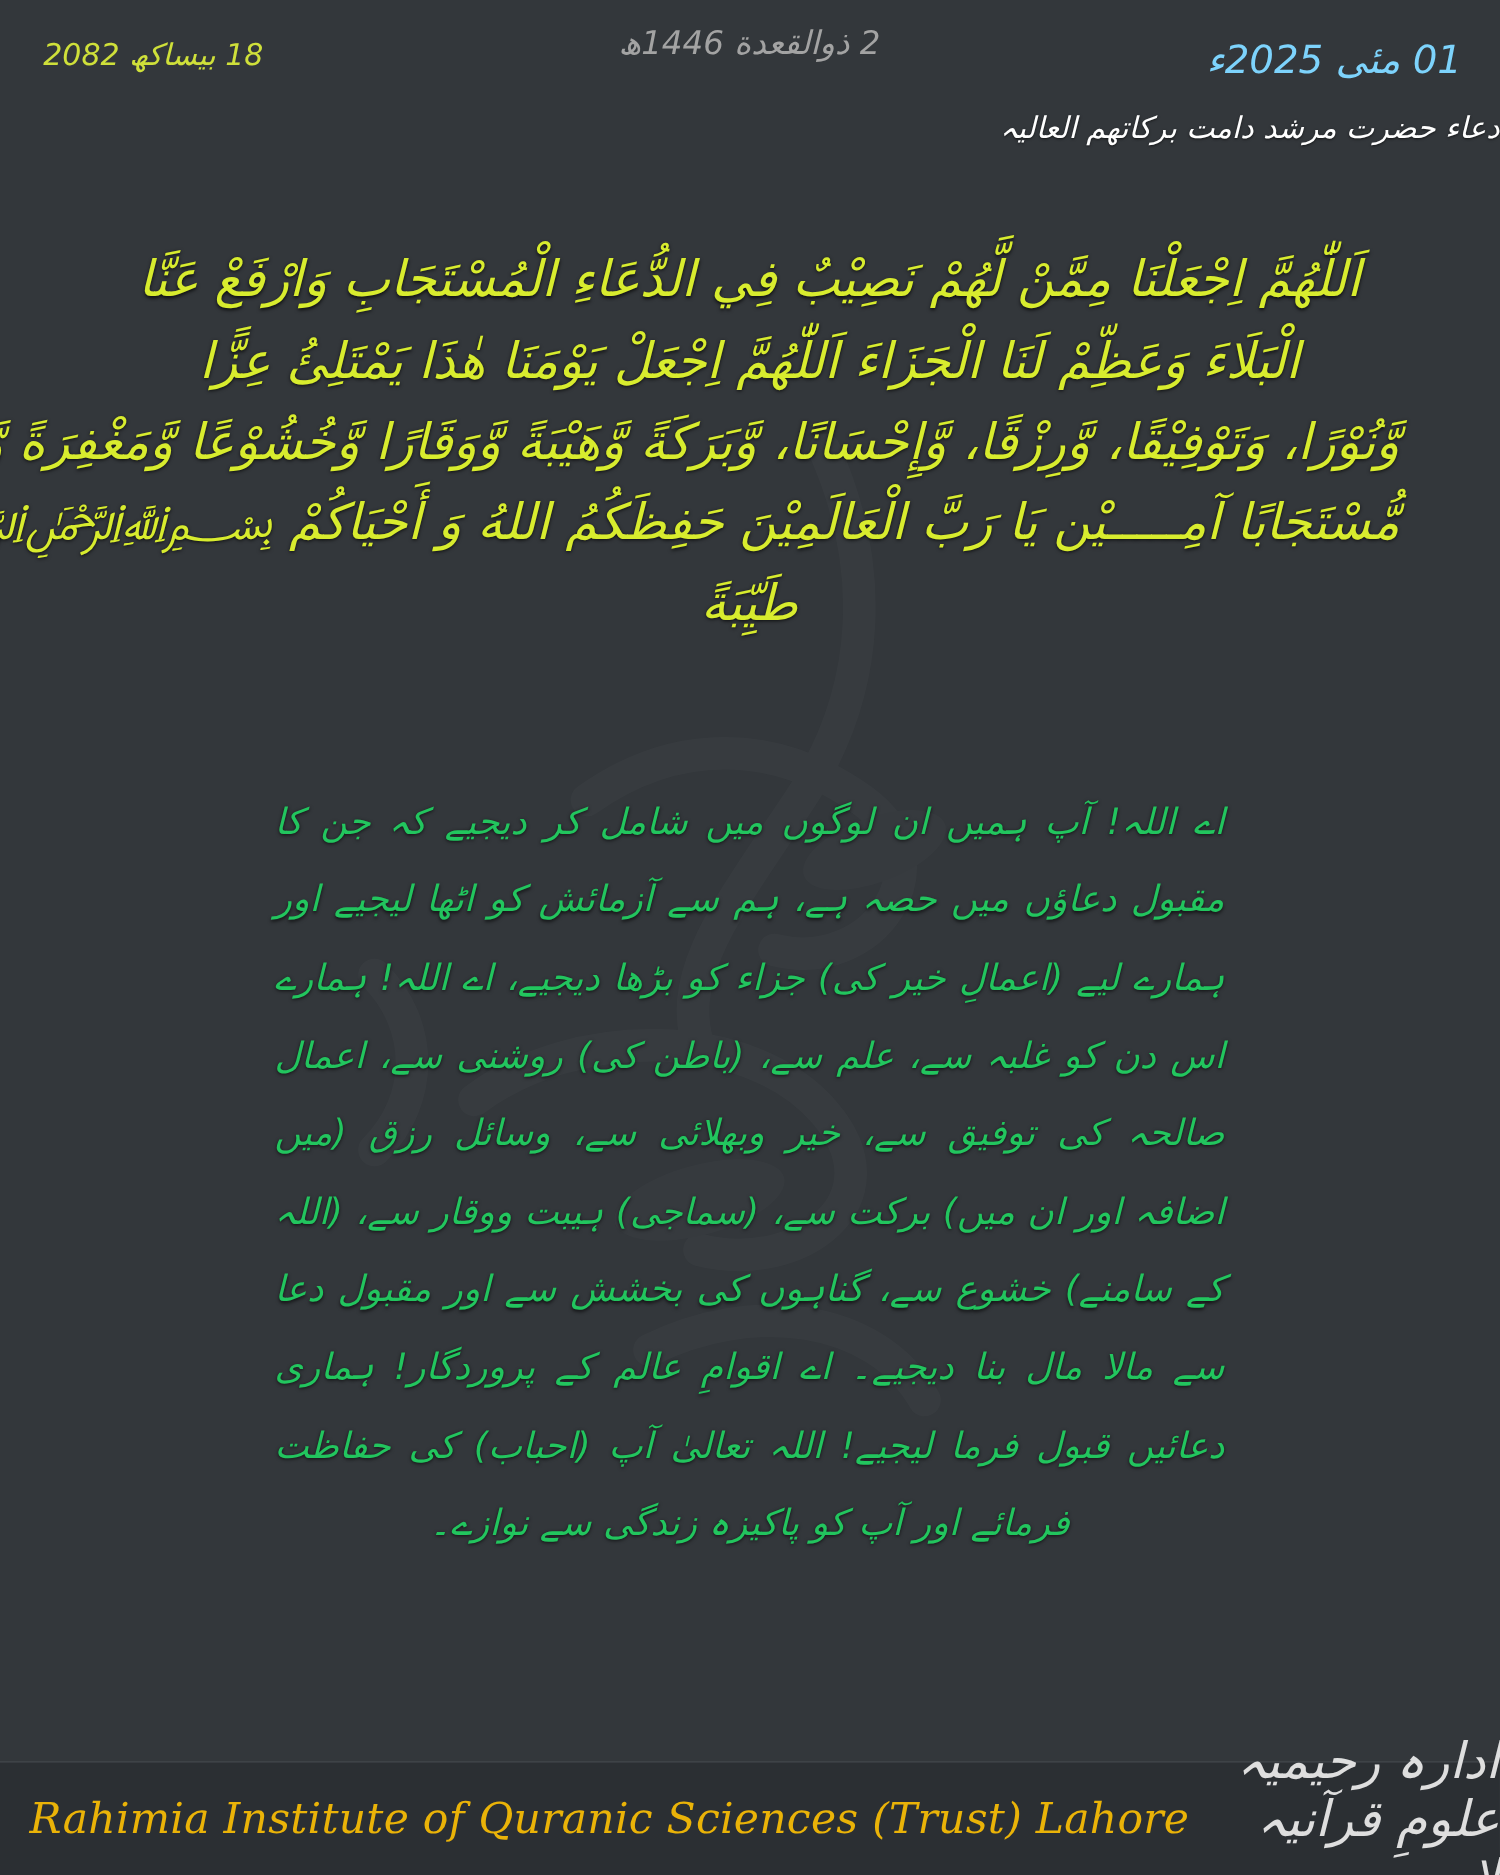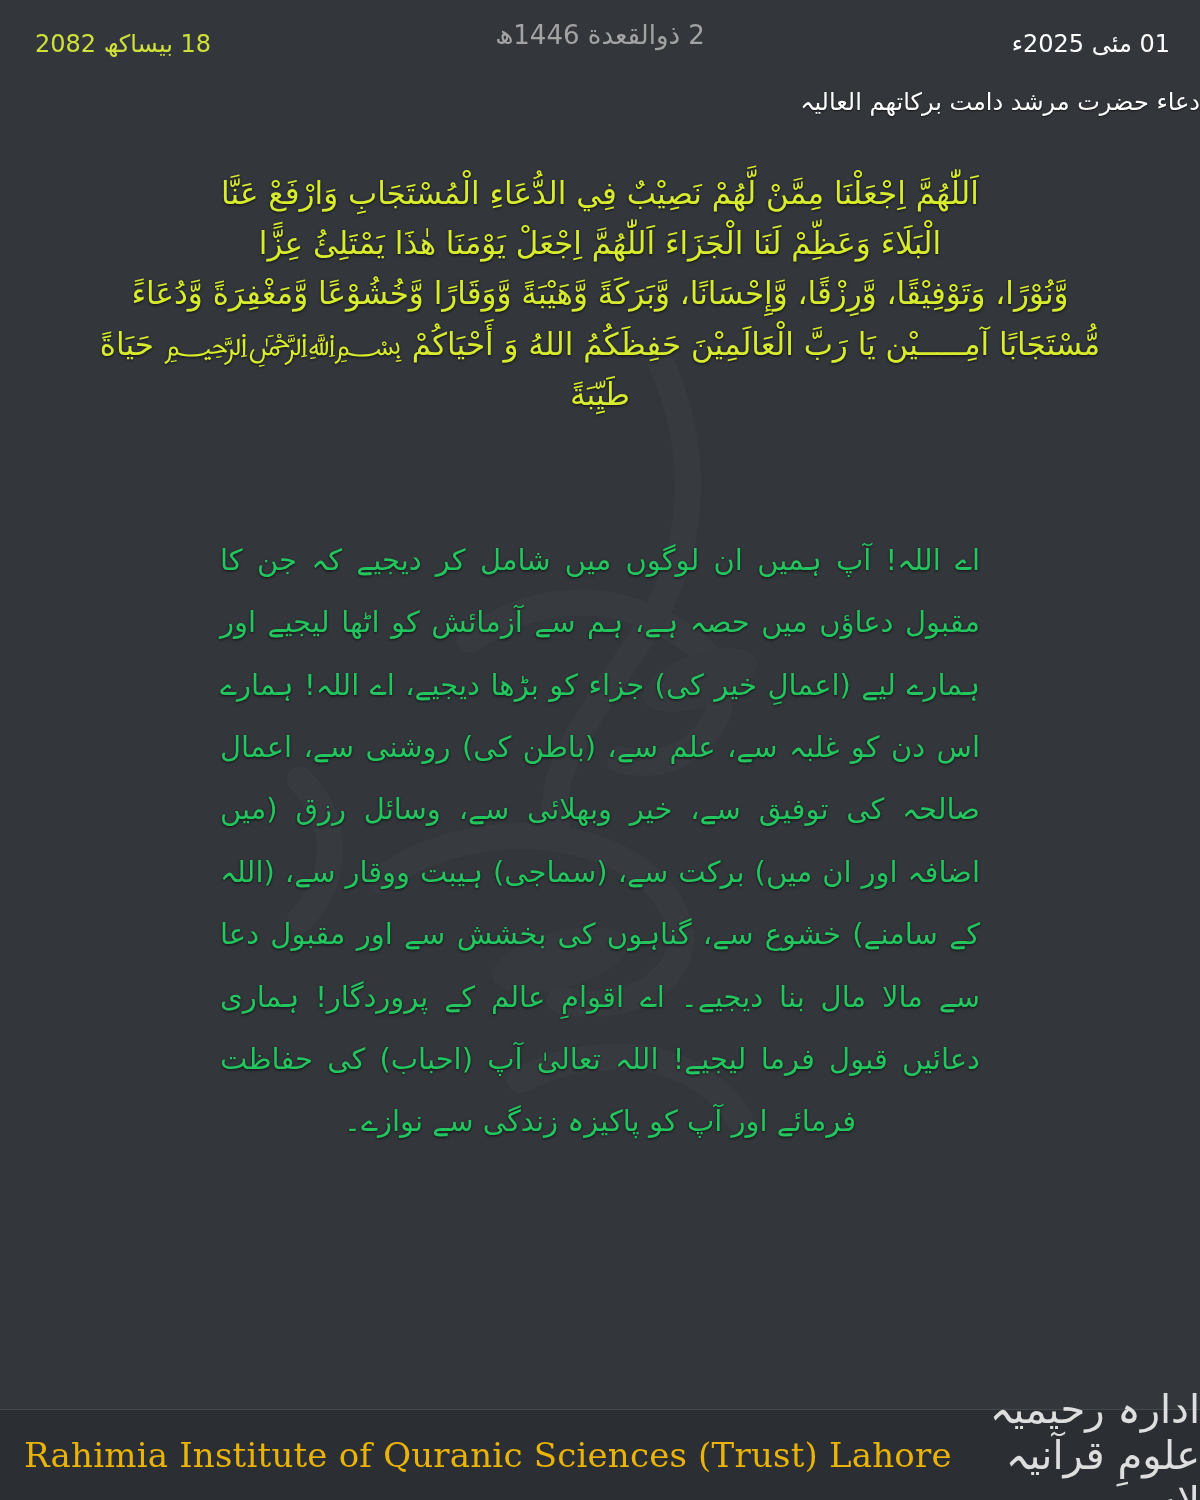--- a/index.html
+++ b/index.html
@@ -26,20 +26,21 @@
     z-index: 0;
     opacity: 0.55;
   }
 
   .page {
     position: relative;
     z-index: 2;
     width: 1200px;
     height: 1500px;
     box-sizing: border-box;
+    font-style: italic;
   }
 
   
   .header {
     position: relative;
     height: 80px;
     padding: 18px 40px 0 40px;
     box-sizing: border-box;
   }
   .hijri-date {
@@ -50,47 +51,47 @@
     text-align: center;
     color: #a3a3a3;
     font-size: 26px;
     font-family: "DejaVu Sans", sans-serif;
     letter-spacing: 0.5px;
   }
   .greg-date {
     position: absolute;
     right: 30px;
     top: 30px;
-    color: #ffffff;
-    font-size: 24px;
+    color: #7dd3fc;
+    font-size: 31px;
   }
   .bikrami-date {
     position: absolute;
     left: 35px;
     top: 30px;
     color: #cfe03a;
     font-size: 24px;
   }
 
   .title {
     text-align: right;
     color: #ffffff;
     font-size: 24px;
     margin-top: 8px;
     letter-spacing: 0.3px;
     text-shadow: 0 1px 2px rgba(0,0,0,0.6);
   }
 
   
   .arabic-block {
-    margin: 52px auto 0 auto;
+    margin: 76px auto 0 auto;
     width: 1040px;
     text-align: center;
     color: #d8ec2e;
-    font-size: 31px;
+    font-size: 40px;
     line-height: 1.62;
     font-family: "DejaVu Sans", sans-serif;
     text-shadow: 0 1px 3px rgba(0,0,0,0.75);
     direction: rtl;
   }
   .arabic-block .line {
     display: block;
     white-space: nowrap;
   }
   .arabic-block .line.last {

